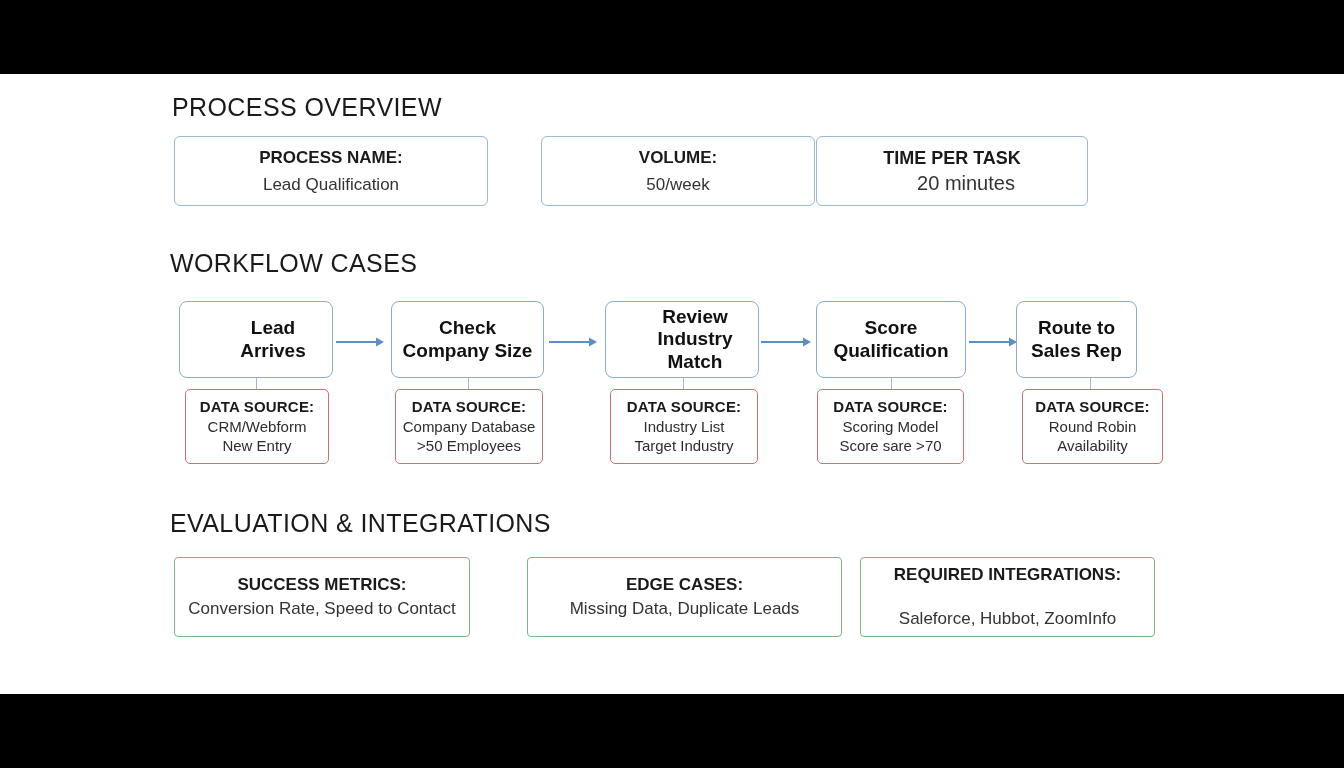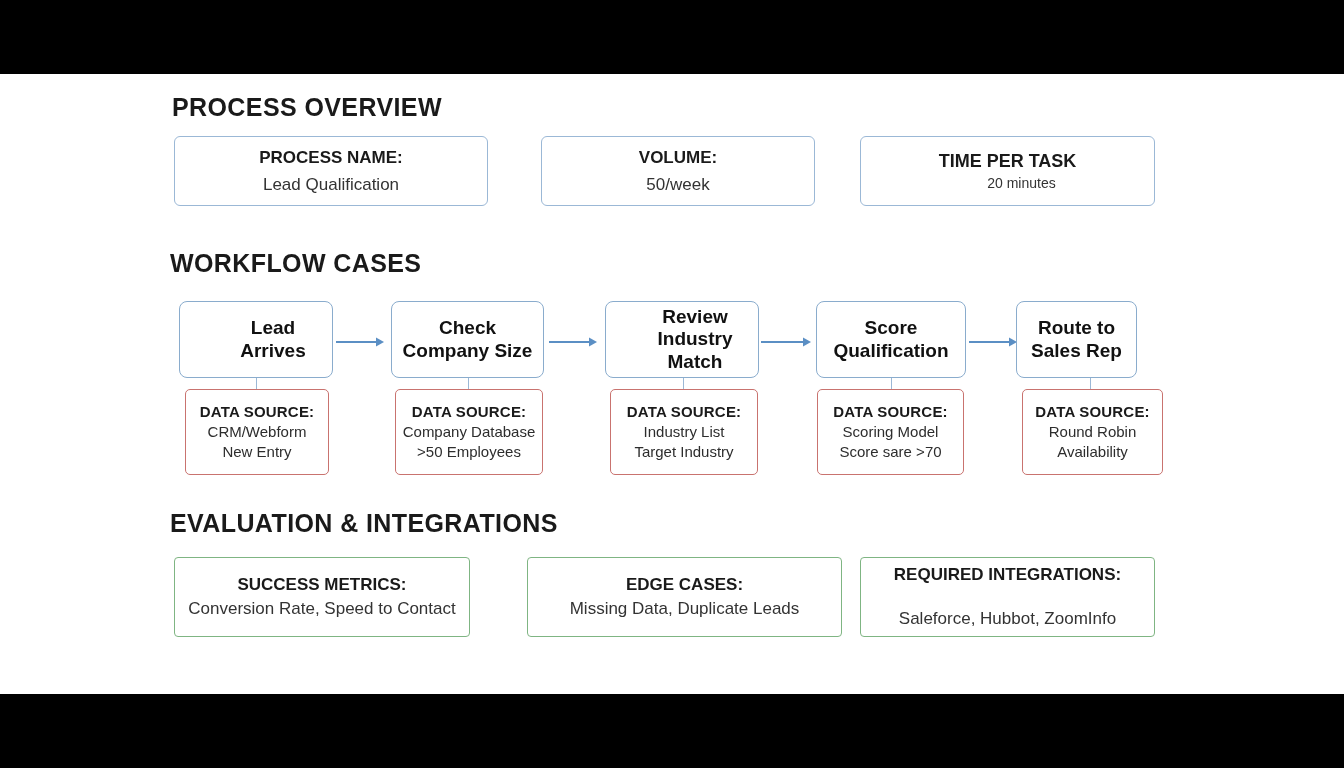--- a/index.html
+++ b/index.html
@@ -17,21 +17,21 @@
     position: absolute;
     left: 0;
     top: 74px;
     width: 1344px;
     height: 620px;
     background: #ffffff;
   }
   .section-title {
     position: absolute;
     font-size: 25px;
-    font-weight: bold;
+    font-weight: normal;
     color: #1a1a1a;
     letter-spacing: 0.4px;
   }
   
   #overview-title { left: 172px; top: 19px; }
 
   .card {
     position: absolute;
     box-sizing: border-box;
     border: 1px solid #9bb8d6;
@@ -54,23 +54,23 @@
     height: 70px;
     top: 62px;
     font-size: 17px;
   }
   .overview-card.inline {
     flex-direction: column;
     gap: 7px;
   }
   #card-process-name { left: 174px; width: 314px; }
   #card-volume { left: 541px; width: 274px; }
-  #card-time { left: 860px; width: 295px; }
+  #card-time { left: 816px; width: 272px; }
   #card-time .lbl { font-size: 18px; margin-bottom: 3px; }
-  #card-time .val { font-size: 14px; margin-left: 28px; }
+  #card-time .val { font-size: 20px; margin-left: 28px; }
 
   
   #workflow-title { left: 170px; top: 175px; }
 
   .step {
     position: absolute;
     top: 227px;
     height: 77px;
     box-sizing: border-box;
     border: 1px solid #8aaccd;
@@ -91,21 +91,21 @@
     top: 262px;
     height: 12px;
     display: flex;
     align-items: center;
   }
   .arrow svg { display: block; }
 
   .ds {
     position: absolute;
     top: 315px;
-    height: 86px;
+    height: 75px;
     box-sizing: border-box;
     border: 1px solid #c9736f;
     border-radius: 5px;
     background: #ffffff;
     display: flex;
     flex-direction: column;
     align-items: center;
     justify-content: center;
     text-align: center;
     font-size: 15px;

